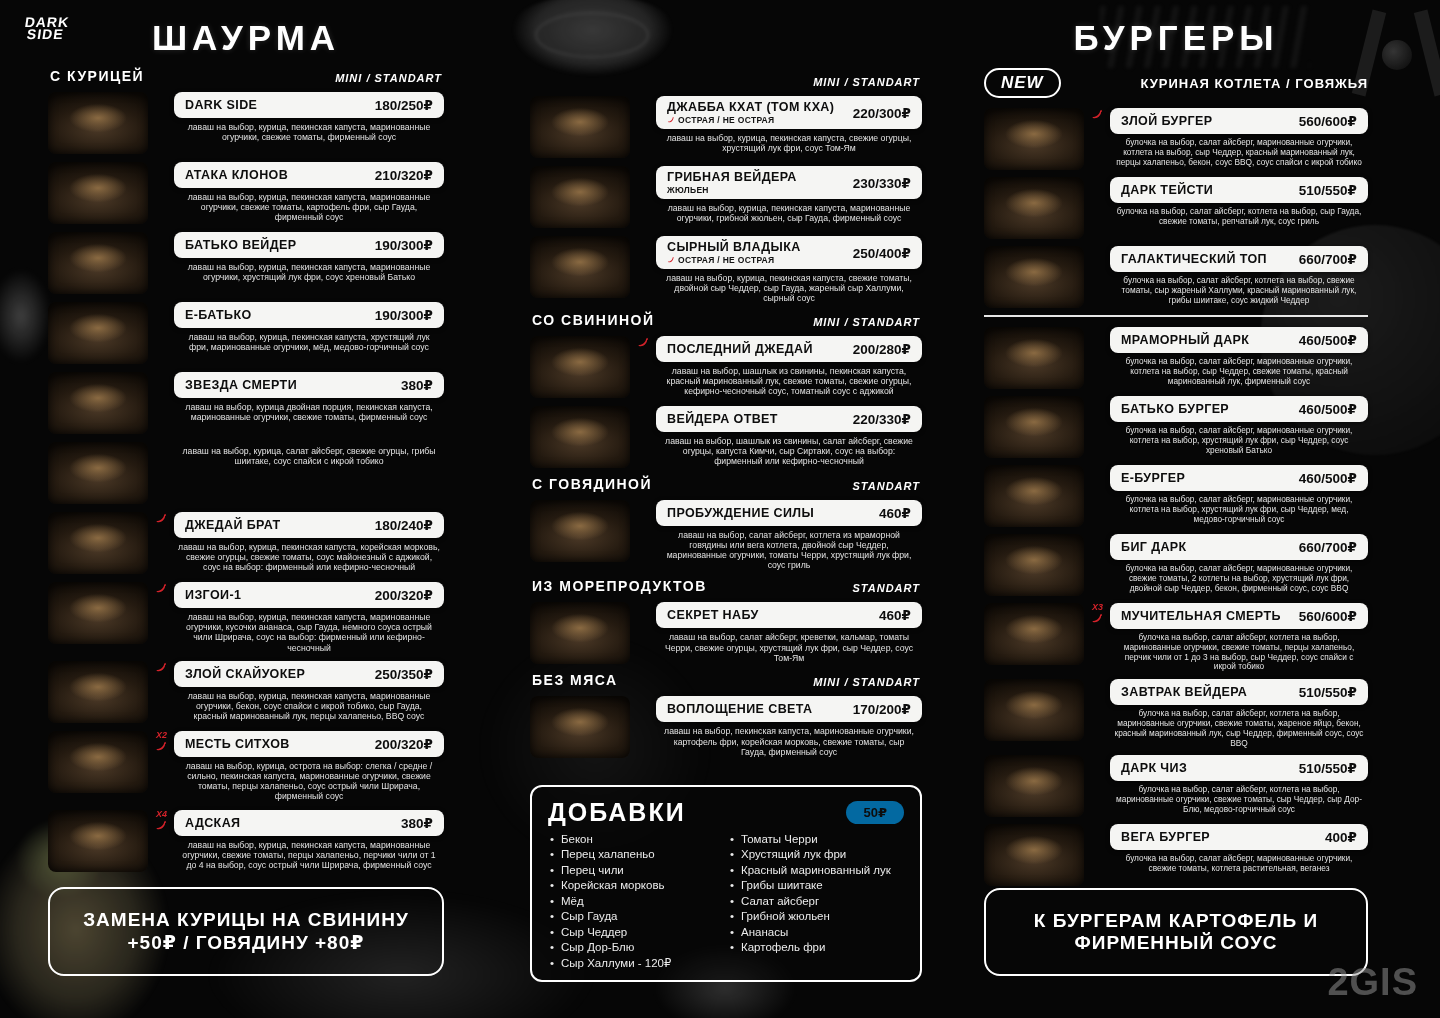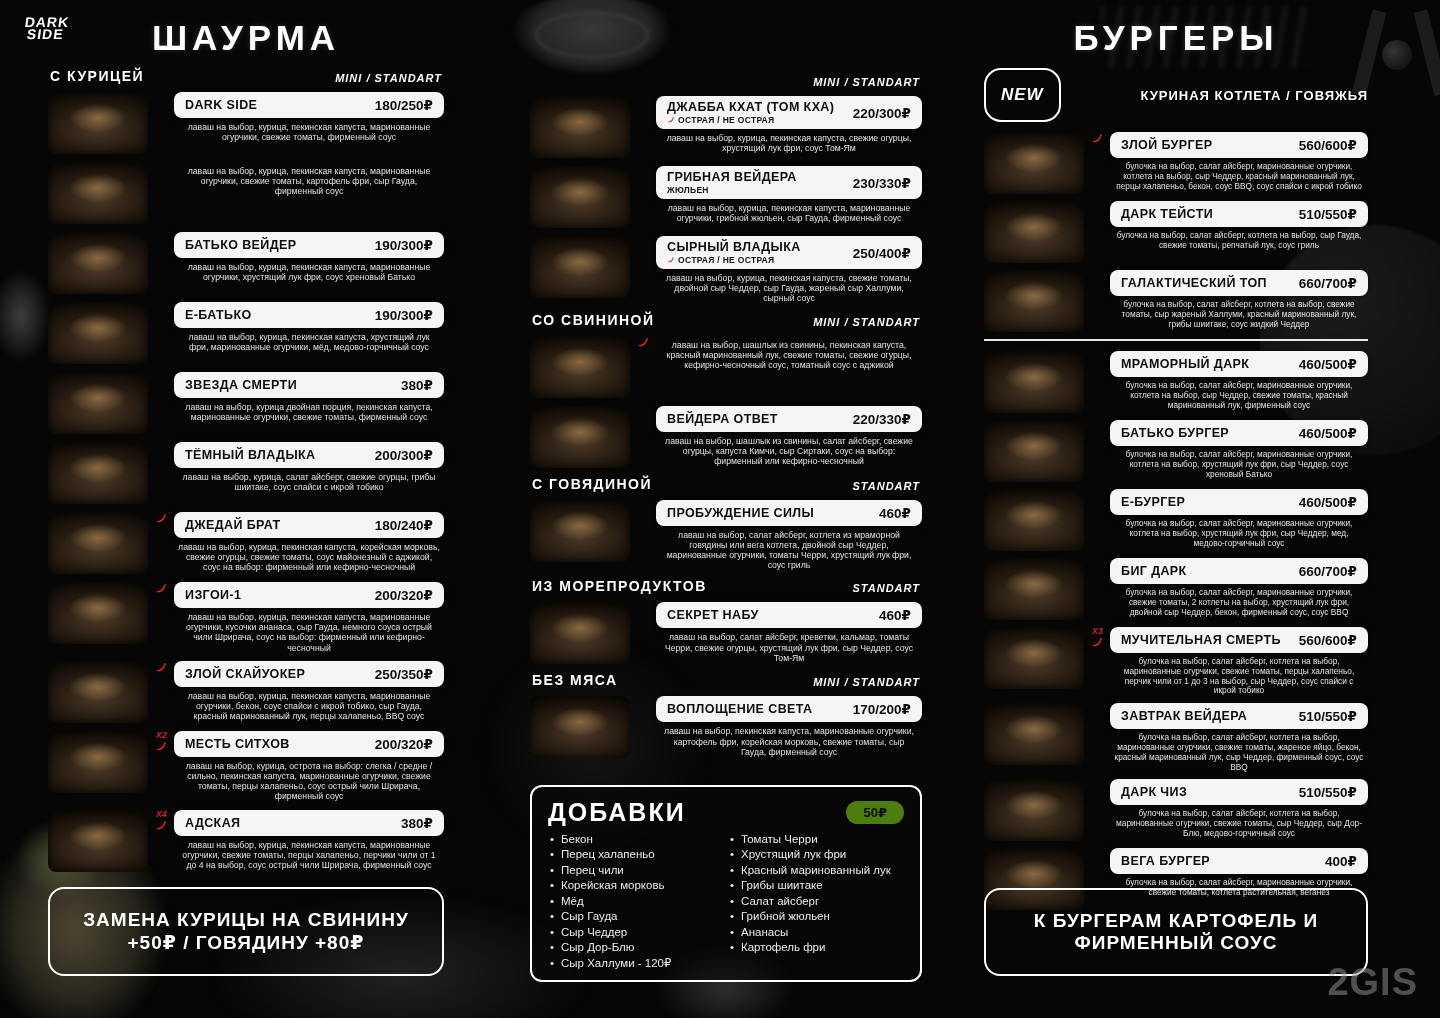--- a/index.html
+++ b/index.html
@@ -85,29 +85,29 @@
   .sub .chili { width:8px; height:8px; }
   #col-right .desc { font-size:8.3px; line-height:9.8px; }
   #col-right .item { margin-bottom:7px; }
   .divider { border:none; border-top:2px solid rgba(255,255,255,.9); margin:2px 0 10px; }
   
   .note-box { position:absolute; bottom:6px; left:0; right:0; border:2px solid #fff;
     border-radius:16px; padding:20px 6px; text-align:center; font-weight:900;
     font-size:19px; letter-spacing:1px; }
   
   .burgers-head { display:flex; justify-content:space-between; align-items:center; margin:2px 0 10px; }
-  .new-badge { border:2.5px solid #fff; border-radius:17px; padding:15px 15px;
+  .new-badge { border:2.5px solid #fff; border-radius:17px; padding:3px 15px;
     font-weight:900; font-size:17px; font-style:italic; letter-spacing:1px; }
   .burgers-sub { font-size:13px; font-weight:900; letter-spacing:1px; }
   
   .addons { position:absolute; bottom:0; left:0; right:0; border:2px solid #fff;
     border-radius:12px; padding:11px 16px 9px; background:rgba(8,8,8,.55); }
   .addons-head { display:flex; justify-content:space-between; align-items:center; margin-bottom:5px; }
   .addons-title { font-size:25px; font-weight:900; letter-spacing:2px; }
-  .addons-badge { background:#4d7c0f; color:#0d0d0d; font-weight:900; font-size:13px;
+  .addons-badge { background:#0369a1; color:#0d0d0d; font-weight:900; font-size:13px;
     padding:4px 17px; border-radius:14px; }
   .addons-cols { display:flex; gap:4px; }
   .addons ul { list-style:none; flex:1; }
   .addons li { color:#ececec; font-size:11.5px; line-height:15.5px; padding-left:13px; position:relative; }
   .addons li::before { content:"\2022"; position:absolute; left:2px; color:#ececec; }
   
   #watermark { position:absolute; right:22px; bottom:14px; z-index:2; font-size:38px;
     font-weight:900; color:#9a9a9a; opacity:.5; letter-spacing:1px; }
 </style>
 </head>
@@ -152,20 +152,27 @@
             <span class="pr">180/250₽</span>
           </div>
           <div class="desc">лаваш на выбор, курица, пекинская капуста, маринованные огурчики, свежие томаты, фирменный соус</div>
         </div>
       </div>
 
       <div class="item">
         <div class="photo"></div>
 
         <div class="body">
+          <div class="pill">
+            <div class="pill-left">
+              <span class="nm">АТАКА КЛОНОВ</span>
+
+            </div>
+            <span class="pr">210/320₽</span>
+          </div>
           <div class="desc">лаваш на выбор, курица, пекинская капуста, маринованные огурчики, свежие томаты, картофель фри, сыр Гауда, фирменный соус</div>
         </div>
       </div>
 
       <div class="item">
         <div class="photo"></div>
 
         <div class="body">
           <div class="pill">
             <div class="pill-left">
@@ -205,27 +212,20 @@
             <span class="pr">380₽</span>
           </div>
           <div class="desc">лаваш на выбор, курица двойная порция, пекинская капуста, маринованные огурчики, свежие томаты, фирменный соус</div>
         </div>
       </div>
 
       <div class="item">
         <div class="photo"></div>
 
         <div class="body">
-          <div class="pill">
-            <div class="pill-left">
-              <span class="nm">ТЁМНЫЙ ВЛАДЫКА</span>
-
-            </div>
-            <span class="pr">200/300₽</span>
-          </div>
           <div class="desc">лаваш на выбор, курица, салат айсберг, свежие огурцы, грибы шиитаке, соус спайси с икрой тобико</div>
         </div>
       </div>
 
       <div class="item">
         <div class="photo"></div>
         <div class="spice">
           <span class="mult"></span>
           <svg class="chili" viewBox="0 0 24 24">
             <path fill="#d3222a" d="M20.8 3c-.9.1-1.8.7-2.3 1.5-.7-.2-1.4-.1-2 .2.4.8.3 1.8-.1 2.7-1.2 2.9-3.3 5.7-6.3 7.5-2.3 1.4-4.8 2-6.8 1.7-.5-.1-.8.5-.4.8 1.7 1.9 5.1 2.3 8.3.8 4.3-2 7.4-6.4 7.6-10.6.6-.4 1.2-1 1.5-1.8.2-.5-.2-1-.7-1z"></path>
@@ -399,20 +399,24 @@
 
       <div class="item">
         <div class="photo"></div>
         <div class="spice">
           <span class="mult"></span>
           <svg class="chili" viewBox="0 0 24 24">
             <path fill="#d3222a" d="M20.8 3c-.9.1-1.8.7-2.3 1.5-.7-.2-1.4-.1-2 .2.4.8.3 1.8-.1 2.7-1.2 2.9-3.3 5.7-6.3 7.5-2.3 1.4-4.8 2-6.8 1.7-.5-.1-.8.5-.4.8 1.7 1.9 5.1 2.3 8.3.8 4.3-2 7.4-6.4 7.6-10.6.6-.4 1.2-1 1.5-1.8.2-.5-.2-1-.7-1z"></path>
           </svg>
         </div>
         <div class="body">
+          <div class="pill">
+            <span class="nm">ПОСЛЕДНИЙ ДЖЕДАЙ</span>
+            <span class="pr">200/280₽</span>
+          </div>
           <div class="desc">лаваш на выбор, шашлык из свинины, пекинская капуста, красный маринованный лук, свежие томаты, свежие огурцы, кефирно-чесночный соус, томатный соус с аджикой</div>
         </div>
       </div>
 
       <div class="item">
         <div class="photo"></div>
 
         <div class="body">
           <div class="pill">
             <span class="nm">ВЕЙДЕРА ОТВЕТ</span>

